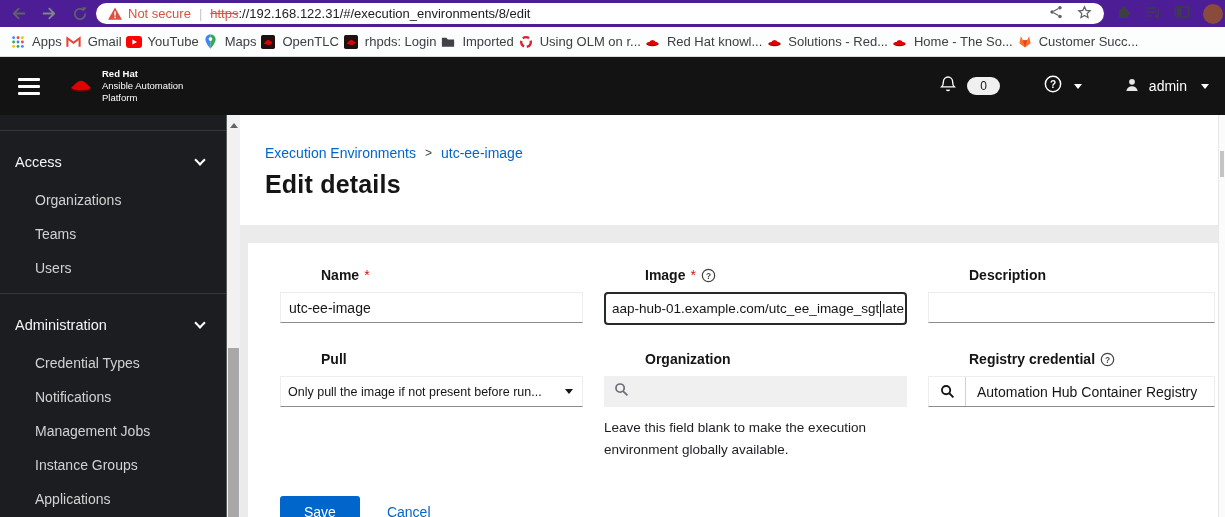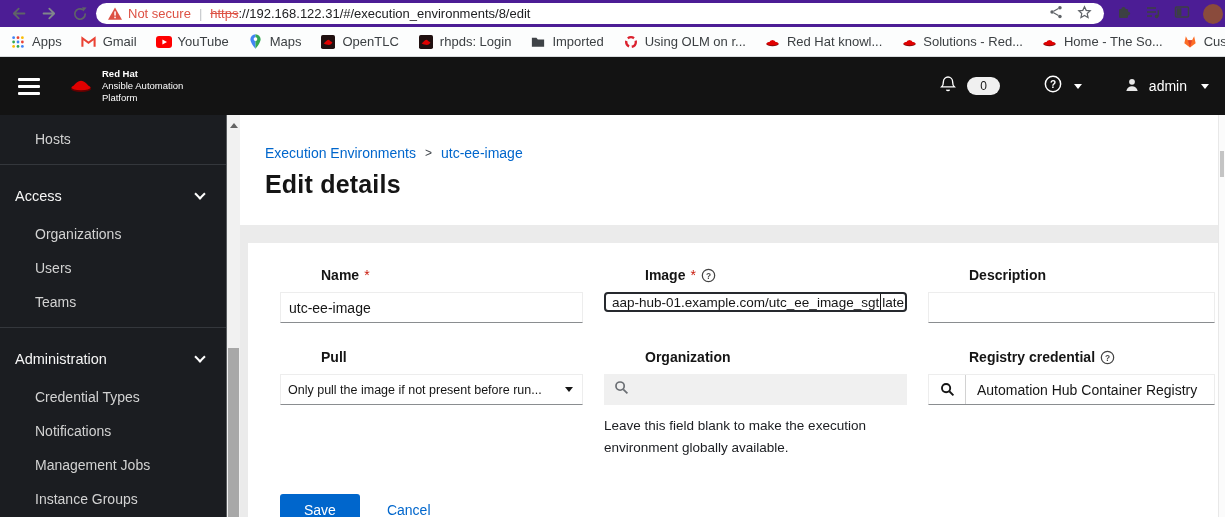--- a/index.html
+++ b/index.html
@@ -16,21 +16,21 @@
   .warn-ico { margin-right:6px; display:flex; }
   .notsecure { color:#dd5144; margin-right:8px; white-space:nowrap; }
   .url-div { color:#c3c6c9; margin-right:8px; }
   .url { color:#202124; white-space:nowrap; overflow:hidden; flex:1; min-width:0; }
   .url .scheme { color:#dd5144; text-decoration:line-through; }
   .omni-icons { display:flex; align-items:center; gap:14px; margin-left:10px; }
   .toolbar-right { display:flex; align-items:center; gap:13px; margin-left:12px; }
   .avatar { width:20px; height:20px; border-radius:50%; background:#8a4b3c; margin-right:-6px; flex:0 0 auto; }
 
   .bookmarks-bar { height:30px; background:#fcfdfd; border-bottom:1px solid #d9dcde; display:flex; align-items:center;
-                   padding:0 10px; gap:19px; font-size:13px; color:#3c4043; flex:0 0 auto; white-space:nowrap; overflow:hidden; }
+                   padding:0 10px; gap:4px; font-size:13px; color:#3c4043; flex:0 0 auto; white-space:nowrap; overflow:hidden; }
   .bm { display:flex; align-items:center; gap:6px; cursor:pointer; }
   .bm-ico { width:16px; height:16px; display:flex; align-items:center; justify-content:center; }
 
   
   .masthead { height:58px; background:#131313; display:flex; align-items:center; padding:0 16px 0 18px; color:#fff; flex:0 0 auto; }
   .hamburger { width:22px; cursor:pointer; }
   .hamburger div { height:3px; background:#fff; margin:4px 0; border-radius:1px; }
   .brand { display:flex; align-items:center; gap:8px; margin-left:28px; }
   .brand-text { font-size:9.5px; line-height:1.25; color:#fff; }
   .brand-text .b1 { font-weight:bold; }
@@ -64,21 +64,21 @@
 
   .content-main { flex:1; background:#ebebeb; padding:18px 0 0 8px; min-height:0; }
   .card { background:#fff; height:100%; padding:24px 0 0 32px; }
 
   .form-grid { display:grid; grid-template-columns:303px 303px 287px; column-gap:21px; row-gap:26px; }
   .fld-label { display:flex; align-items:center; font-size:14px; font-weight:bold; color:#151515; margin-bottom:9px; gap:5px;padding-left:41px; }
   .req { color:#c9190b; font-weight:400; }
   .help-ico { display:flex; opacity:.8; cursor:pointer; }
   .pf-input { width:100%; height:31px; border:1px solid #ededed; border-bottom-color:#8a8d90; background:#fff;
               padding:0 8px; font-size:14px; color:#151515; font-family:"Liberation Sans",sans-serif; }
-  .focus-input { height:20px; border:2px solid #26292e; border-radius:4px; display:flex; align-items:center;
+  .focus-input { height:33px; border:2px solid #26292e; border-radius:4px; display:flex; align-items:center;
                  padding:0 6px; font-size:13.5px; color:#151515; white-space:nowrap; overflow:hidden; background:#fff; cursor:text; }
   .txt-caret { width:0; border-left:1.5px solid #151515; height:16px; margin:0 1px; flex:0 0 auto; }
   .pf-select { height:31px; border:1px solid #ededed; border-bottom-color:#8a8d90; background:#fff; display:flex;
                align-items:center; padding:0 9px 0 7px; cursor:pointer; }
   .pf-select .sel-txt { flex:1; font-size:12.5px; color:#151515; white-space:nowrap; overflow:hidden; }
   .caret-d { width:0; height:0; border-left:4.5px solid transparent; border-right:4.5px solid transparent; border-top:5.5px solid #151515; margin-left:4px; }
   .disabled-lookup { height:31px; background:#f0f0f0; display:flex; align-items:center; padding:0 10px; color:#6a6e73; }
   .helper { width:325px; font-size:13.5px; color:#1b1d21; margin-top:10px; line-height:1.6; }
   .lookup-group { display:flex; height:31px; border:1px solid #ededed; border-bottom-color:#8a8d90; background:#fff; }
   .lookup-btn { width:37px; border-right:1px solid #d2d2d2; display:flex; align-items:center; justify-content:center;
@@ -321,29 +321,28 @@
         <span>admin</span>
       </span>
       <span class="sp14"></span>
       <span class="caret-w"></span>
     </div>
   </div>
 
   <div class="app-body">
 
     <nav class="sidebar">
-      <div class="nav-link">Hosts</div>
       <div class="nav-divider"></div>
       <div class="nav-group">
         <span>Access</span>
         <span class="chev"></span>
       </div>
       <div class="nav-link">Organizations</div>
+      <div class="nav-link">Teams</div>
       <div class="nav-link">Users</div>
-      <div class="nav-link">Teams</div>
       <div class="nav-divider"></div>
       <div class="nav-group">
         <span>Administration</span>
         <span class="chev"></span>
       </div>
       <div class="nav-link">Credential Types</div>
       <div class="nav-link">Notifications</div>
       <div class="nav-link">Management Jobs</div>
       <div class="nav-link">Instance Groups</div>
       <div class="nav-link">Applications</div>

